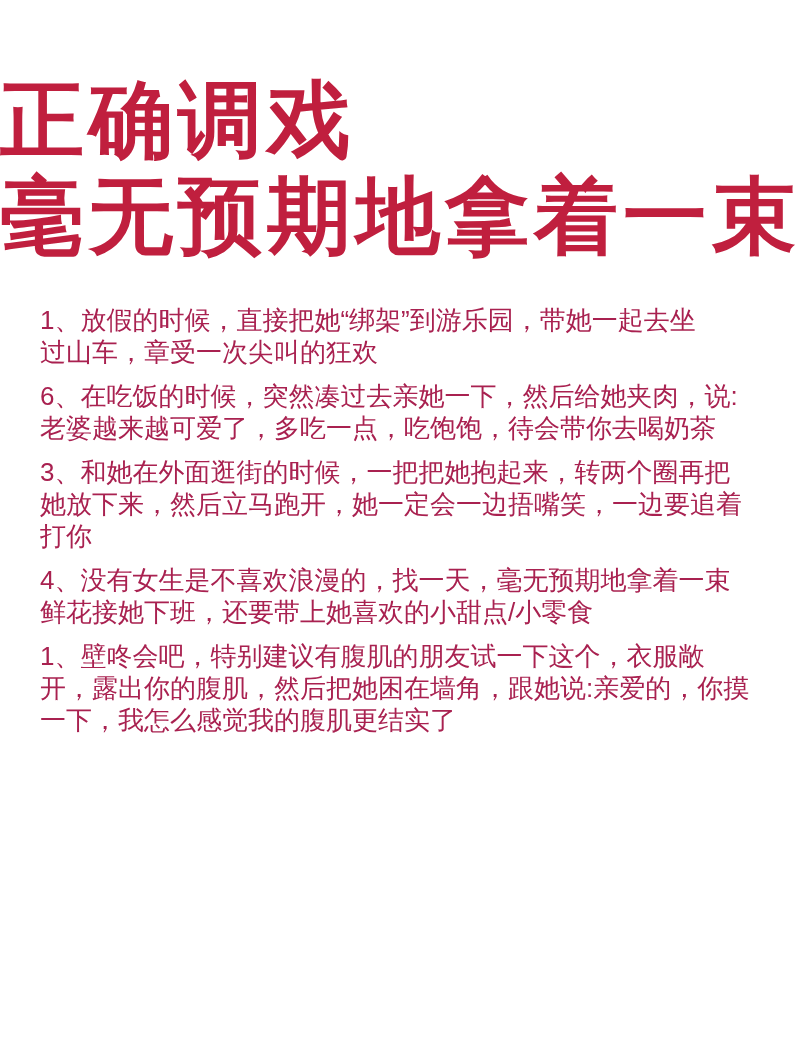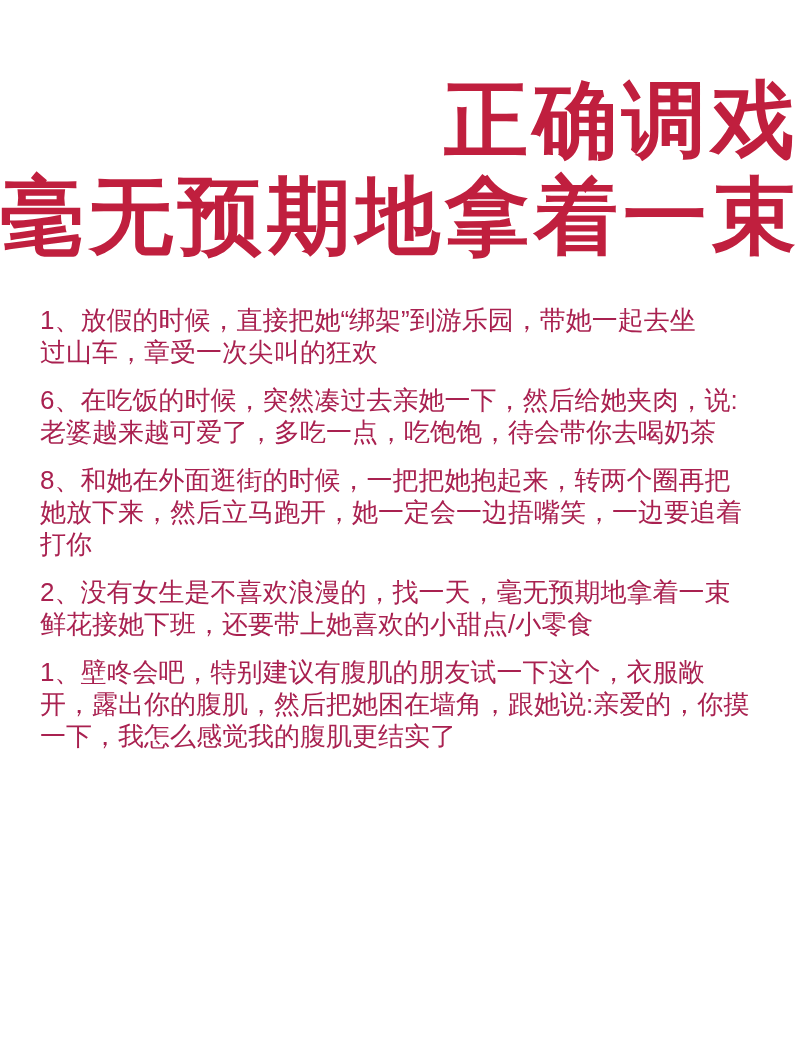--- a/index.html
+++ b/index.html
@@ -11,60 +11,60 @@
     position: relative;
     width: 800px;
     height: 1052px;
     background: #ffffff;
     overflow: hidden;
     font-family: "Liberation Sans", "DejaVu Sans", sans-serif;
     box-sizing: border-box;
     padding-top: 72px;
   }
   .title-block {
-    text-align: right;
+    text-align: left;
     color: #c01f3e;
     font-weight: 900;
     font-size: 84px;
     line-height: 96px;
     letter-spacing: 5px;
     white-space: nowrap;
   }
   .items {
     margin-top: 40px;
     padding: 0 38px 0 40px;
     color: #a92150;
     font-size: 26px;
     line-height: 32px;
     font-weight: 500;
   }
   .items p {
-    margin: 16px 0 12px 0;
+    margin: 0 0 12px 0;
     white-space: pre-line;
     letter-spacing: 0px;
   }
 </style>
 </head>
 <body>
 
 <div class="page">
 
   <div class="title-block">
     <div>正确调戏</div>
     <div>毫无预期地拿着一束</div>
   </div>
 
   <div class="items">
     <p>1、放假的时候，直接把她“绑架”到游乐园，带她一起去坐
 过山车，章受一次尖叫的狂欢</p>
     <p>6、在吃饭的时候，突然凑过去亲她一下，然后给她夹肉，说:
 老婆越来越可爱了，多吃一点，吃饱饱，待会带你去喝奶茶</p>
-    <p>8、和她在外面逛街的时候，一把把她抱起来，转两个圈再把
+    <p>3、和她在外面逛街的时候，一把把她抱起来，转两个圈再把
 她放下来，然后立马跑开，她一定会一边捂嘴笑，一边要追着
 打你</p>
-    <p>2、没有女生是不喜欢浪漫的，找一天，毫无预期地拿着一束
+    <p>4、没有女生是不喜欢浪漫的，找一天，毫无预期地拿着一束
 鲜花接她下班，还要带上她喜欢的小甜点/小零食</p>
     <p>1、壁咚会吧，特别建议有腹肌的朋友试一下这个，衣服敞
 开，露出你的腹肌，然后把她困在墙角，跟她说:亲爱的，你摸
 一下，我怎么感觉我的腹肌更结实了</p>
   </div>
 
 </div>
 
 </body></html>

